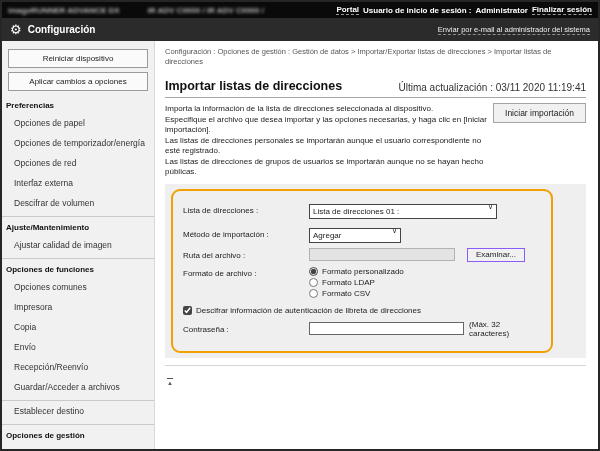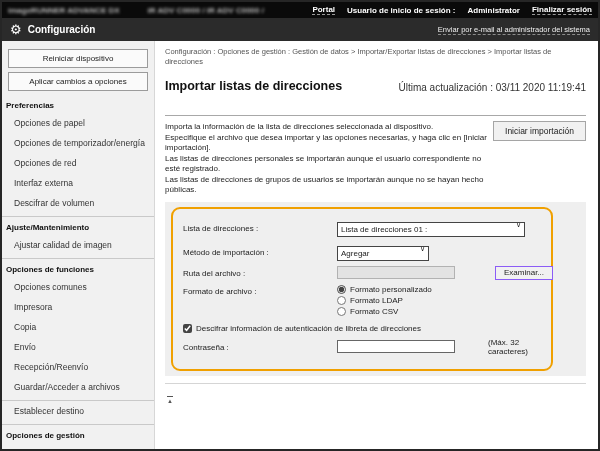--- a/index.html
+++ b/index.html
@@ -4,21 +4,21 @@
 <style>
   * { margin:0; padding:0; box-sizing:border-box; font-family:"Liberation Sans", sans-serif; }
   html,body { width:600px; height:451px; background:#fff; overflow:hidden; }
   .frame { width:600px; height:451px; border:2px solid #262626; background:#fff; display:flex; flex-direction:column; overflow:hidden; }
 
   
   .topbar { height:16px; background:#0a0a0a; color:#fff; display:flex; align-items:center;
             justify-content:space-between; padding:0 6px; flex:none; }
   .blur-group { display:flex; gap:28px; }
   .blurred { color:#b9b9b9; font-size:8px; font-weight:bold; filter:blur(1.6px); white-space:nowrap; }
-  .top-links { display:flex; align-items:center; gap:12px; font-size:8px; font-weight:bold; white-space:nowrap; }
+  .top-links { display:flex; align-items:center; gap:4px; font-size:8px; font-weight:bold; white-space:nowrap; }
   .toplink { color:#fff; text-decoration:none; border-bottom:1px dashed #9a9a9a; cursor:pointer; }
 
   
   .appbar { height:23px; background:#2b2b2b; color:#fff; display:flex; align-items:center;
             padding:0 8px; flex:none; }
   .gear { font-size:13px; line-height:13px; margin-right:6px; color:#fff; }
   .apptitle { font-size:10px; font-weight:bold; }
   .maillink { margin-left:auto; color:#efefef; font-size:7.5px; text-decoration:none;
               border-bottom:1px dashed #8c8c8c; cursor:pointer; }
 
@@ -31,32 +31,32 @@
   .side-btn { display:block; width:140px; margin:3px auto 4px; padding:4px 2px; background:#fafafa;
               border:1px solid #9b9b9b; font-size:8px; color:#222; text-align:center; cursor:pointer; }
   .sec-hdr { font-size:8px; font-weight:bold; color:#111; padding:6px 4px 3px 4px; }
   .sec-top { border-top:1px solid #c9c9c9; margin-top:3px; }
   .side-item { display:block; font-size:8.5px; color:#333; padding:5px 2px 5px 12px;
                text-decoration:none; cursor:pointer; white-space:nowrap; }
 
   
   .breadcrumb { font-size:7.5px; color:#555; line-height:10px; max-width:430px; margin:2px 0 12px; }
   .title-row { display:flex; align-items:flex-end; justify-content:space-between;
-               border-bottom:1px solid #a8a8a8; padding-bottom:22px; }
+               border-bottom:1px solid #a8a8a8; padding-bottom:4px; }
   .page-title { font-size:12.5px; font-weight:bold; color:#111; }
   .last-update { font-size:10px; color:#333; }
 
   .desc-wrap { position:relative; padding-top:6px; min-height:72px; }
   .desc-line { font-size:8px; color:#222; line-height:10.5px; max-width:332px; }
   .start-btn { position:absolute; top:5px; right:0; font-size:8.5px; color:#222; background:#f1f1f1;
                border:1px solid #a5a5a5; padding:4px 11px; cursor:pointer; }
 
   .panel { background:#efefef; margin-top:6px; padding:5px 6px; }
   .obox { border:2px solid #f0a000; border-radius:9px; padding:4px 10px 8px; width:382px; }
-  .frow { display:flex; align-items:center; margin:5px 0;gap:28px; }
+  .frow { display:flex; align-items:center; margin:5px 0; }
   .frow.top { align-items:flex-start; }
   .flbl { width:126px; flex:none; font-size:8px; color:#222; padding-top:2px; }
   .sel { position:relative; display:inline-block; }
   .sel::after { content:"∨"; position:absolute; right:4px; top:3px; font-size:7px; color:#222; pointer-events:none; }
   select { appearance:none; -webkit-appearance:none; border:1px solid #444; background:#fff; color:#222;
            font-size:8px; height:15px; padding:0 14px 0 3px; border-radius:0; }
   .sel-wide select { width:188px; }
   .sel-mid select { width:92px; }
   .path-input { width:146px; height:13px; background:#e3e3e3; border:1px solid #b2b2b2; font-size:8px; padding:0 3px; }
   .browse-btn { font-size:8px; color:#222; background:#f1f1f1; border:1px solid #8b5cf6;

